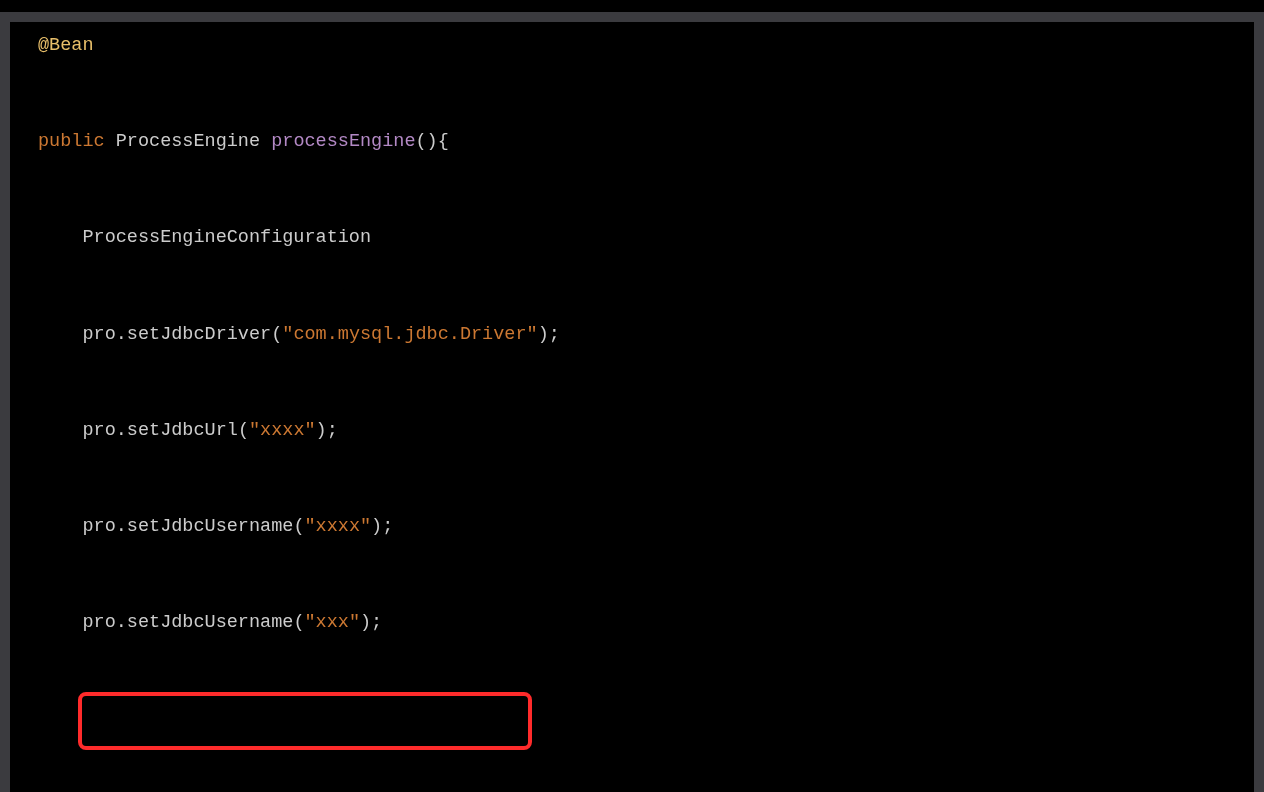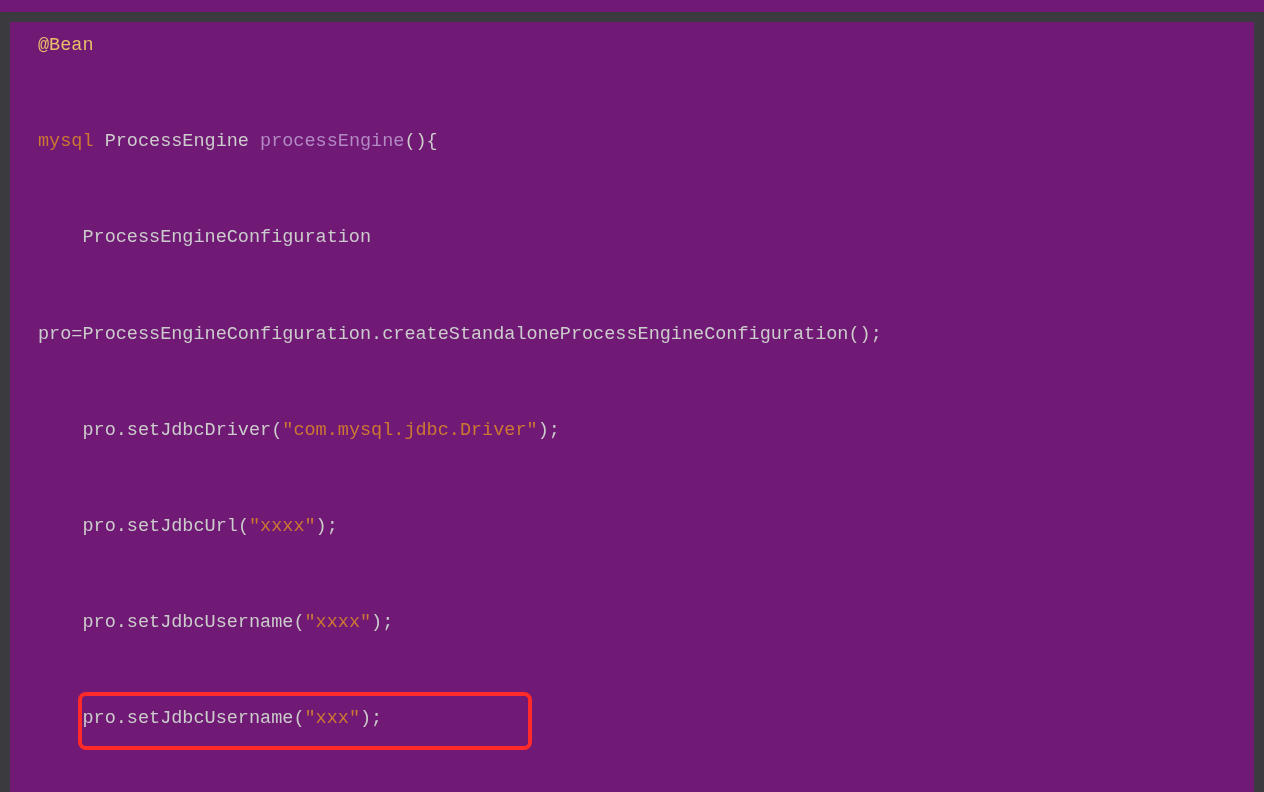--- a/index.html
+++ b/index.html
@@ -9,21 +9,21 @@
       font-family: Consolas, 'Courier New', monospace;
       font-size: 18.5px;
       line-height: 2.6;
       color: #cccccc;
       overflow: hidden;
     }
     .editor {
       position: relative;
       width: 1264px;
       height: 792px;
-      background: #701a75;
+      background: #000000;
       box-sizing: border-box;
       padding: 12px 0 0 0;
     }
     .editor-inner {
       border: 10px solid #3b3b3f;
       padding: 0 28px 12px 28px;
     }
     pre {
       margin: 0;
       font-family: inherit;
@@ -46,23 +46,22 @@
       pointer-events: none;
       box-shadow: 0 0 0 0 rgba(0,0,0,0);
     }
   </style>
 </head>
 <body>
 
 <div class="editor">
   <div class="editor-inner">
 <pre><span class="line"><span class="tk-annotation">@Bean</span></span>
-<span class="line"><span class="tk-keyword">mysql</span><span> </span><span class="tk-type">ProcessEngine</span><span> </span><span class="tk-method-dcl-special">processEngine</span><span class="tk-punct">(</span><span class="tk-punct">)</span><span class="tk-punct">{</span></span>
+<span class="line"><span class="tk-keyword">public</span><span> </span><span class="tk-type">ProcessEngine</span><span> </span><span class="tk-method-dcl-special">processEngine</span><span class="tk-punct">(</span><span class="tk-punct">)</span><span class="tk-punct">{</span></span>
 <span class="line"><span>    </span><span class="tk-type">ProcessEngineConfiguration</span></span>
-<span class="line"><span class="tk-identifier">pro</span><span class="tk-punct">=</span><span class="tk-type">ProcessEngineConfiguration</span><span class="tk-punct">.</span><span class="tk-call">createStandaloneProcessEngineConfiguration</span><span class="tk-punct">();</span></span>
 <span class="line"><span>    </span><span class="tk-identifier">pro</span><span class="tk-punct">.</span><span class="tk-call">setJdbcDriver</span><span class="tk-punct">(</span><span class="tk-string">"com.mysql.jdbc.Driver"</span><span class="tk-punct">);</span></span>
 <span class="line"><span>    </span><span class="tk-identifier">pro</span><span class="tk-punct">.</span><span class="tk-call">setJdbcUrl</span><span class="tk-punct">(</span><span class="tk-string">"xxxx"</span><span class="tk-punct">);</span></span>
 <span class="line"><span>    </span><span class="tk-identifier">pro</span><span class="tk-punct">.</span><span class="tk-call">setJdbcUsername</span><span class="tk-punct">(</span><span class="tk-string">"xxxx"</span><span class="tk-punct">);</span></span>
 <span class="line"><span>    </span><span class="tk-identifier">pro</span><span class="tk-punct">.</span><span class="tk-call">setJdbcUsername</span><span class="tk-punct">(</span><span class="tk-string">"xxx"</span><span class="tk-punct">);</span></span>
 <span class="line"></span>
 
 
 
 
 

